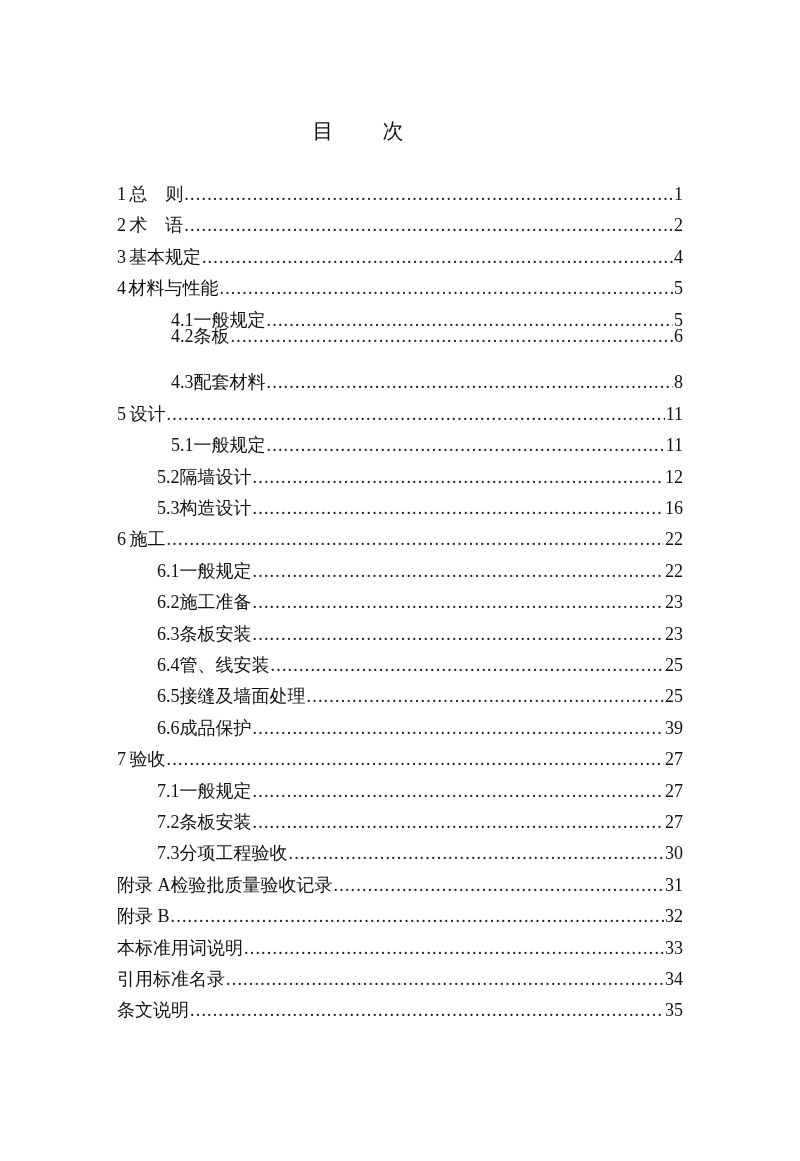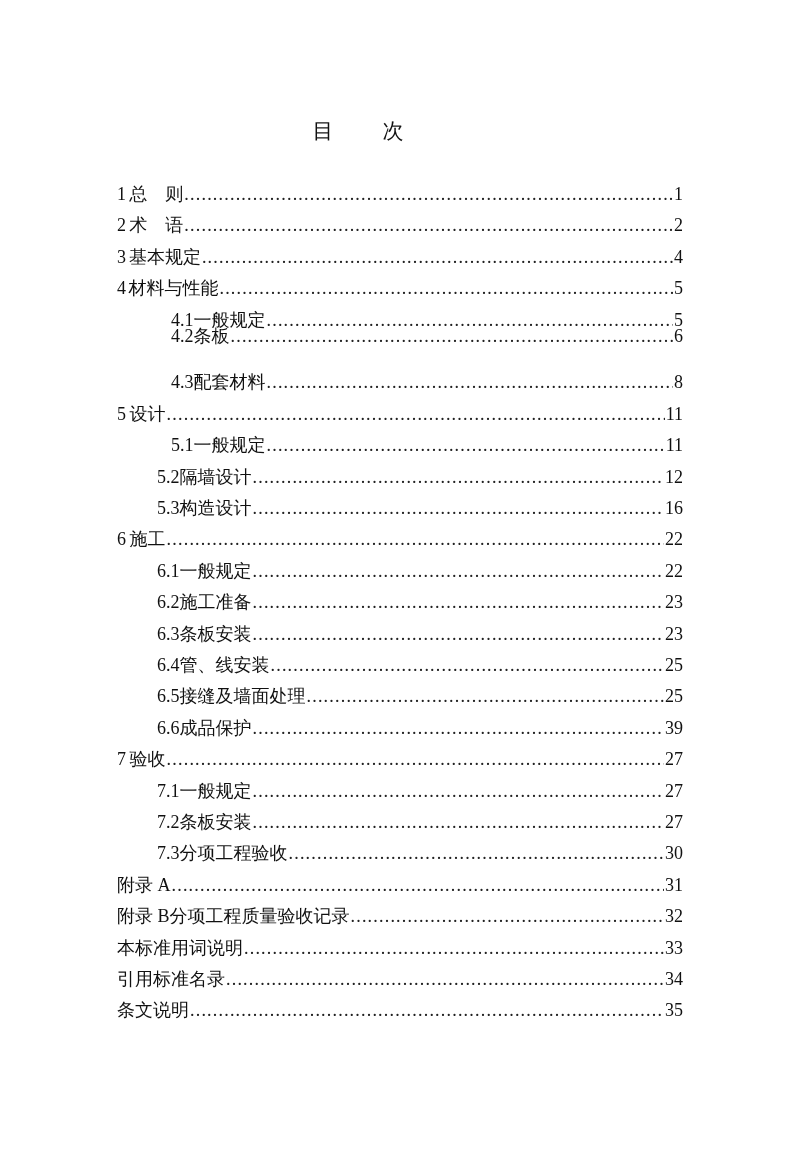--- a/index.html
+++ b/index.html
@@ -163,26 +163,26 @@
       <span class="page">27</span>
     </div>
   <div class="row" style="top:659.4px;left:157px">
       <span class="num" style="width:48px">7.3</span>
       <span class="label">分项工程验收</span>
       <span class="dots"></span>
       <span class="page">30</span>
     </div>
   <div class="row" style="top:690.8px;left:117px">
       <span class="num" style="width:82px">附录 A</span>
+      <span class="label">检验批质量验收记录</span>
       <span class="dots"></span>
       <span class="page">31</span>
     </div>
   <div class="row" style="top:722.2px;left:117px">
       <span class="num" style="width:82px">附录 B</span>
-      <span class="label">分项工程质量验收记录</span>
       <span class="dots"></span>
       <span class="page">32</span>
     </div>
   <div class="row" style="top:753.6px;left:117px">
       <span class="label">本标准用词说明</span>
       <span class="dots"></span>
       <span class="page">33</span>
     </div>
   <div class="row" style="top:785px;left:117px">
       <span class="label">引用标准名录</span>

